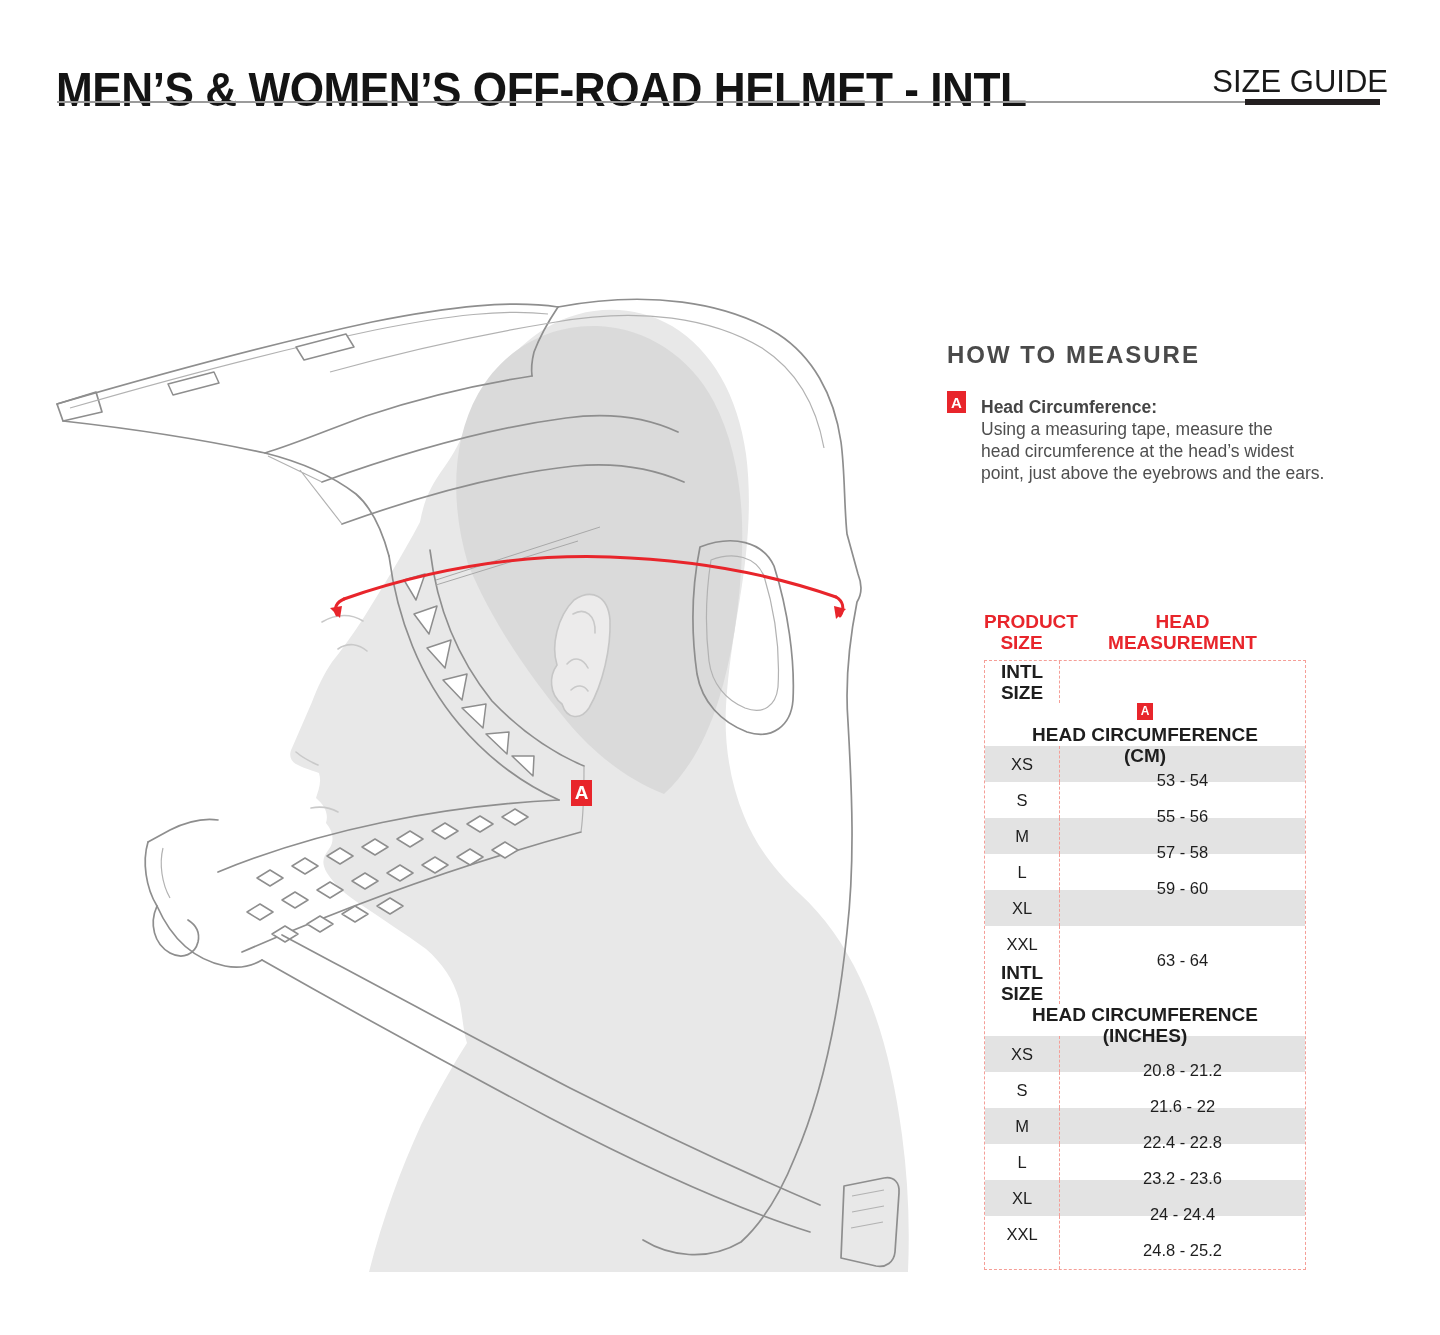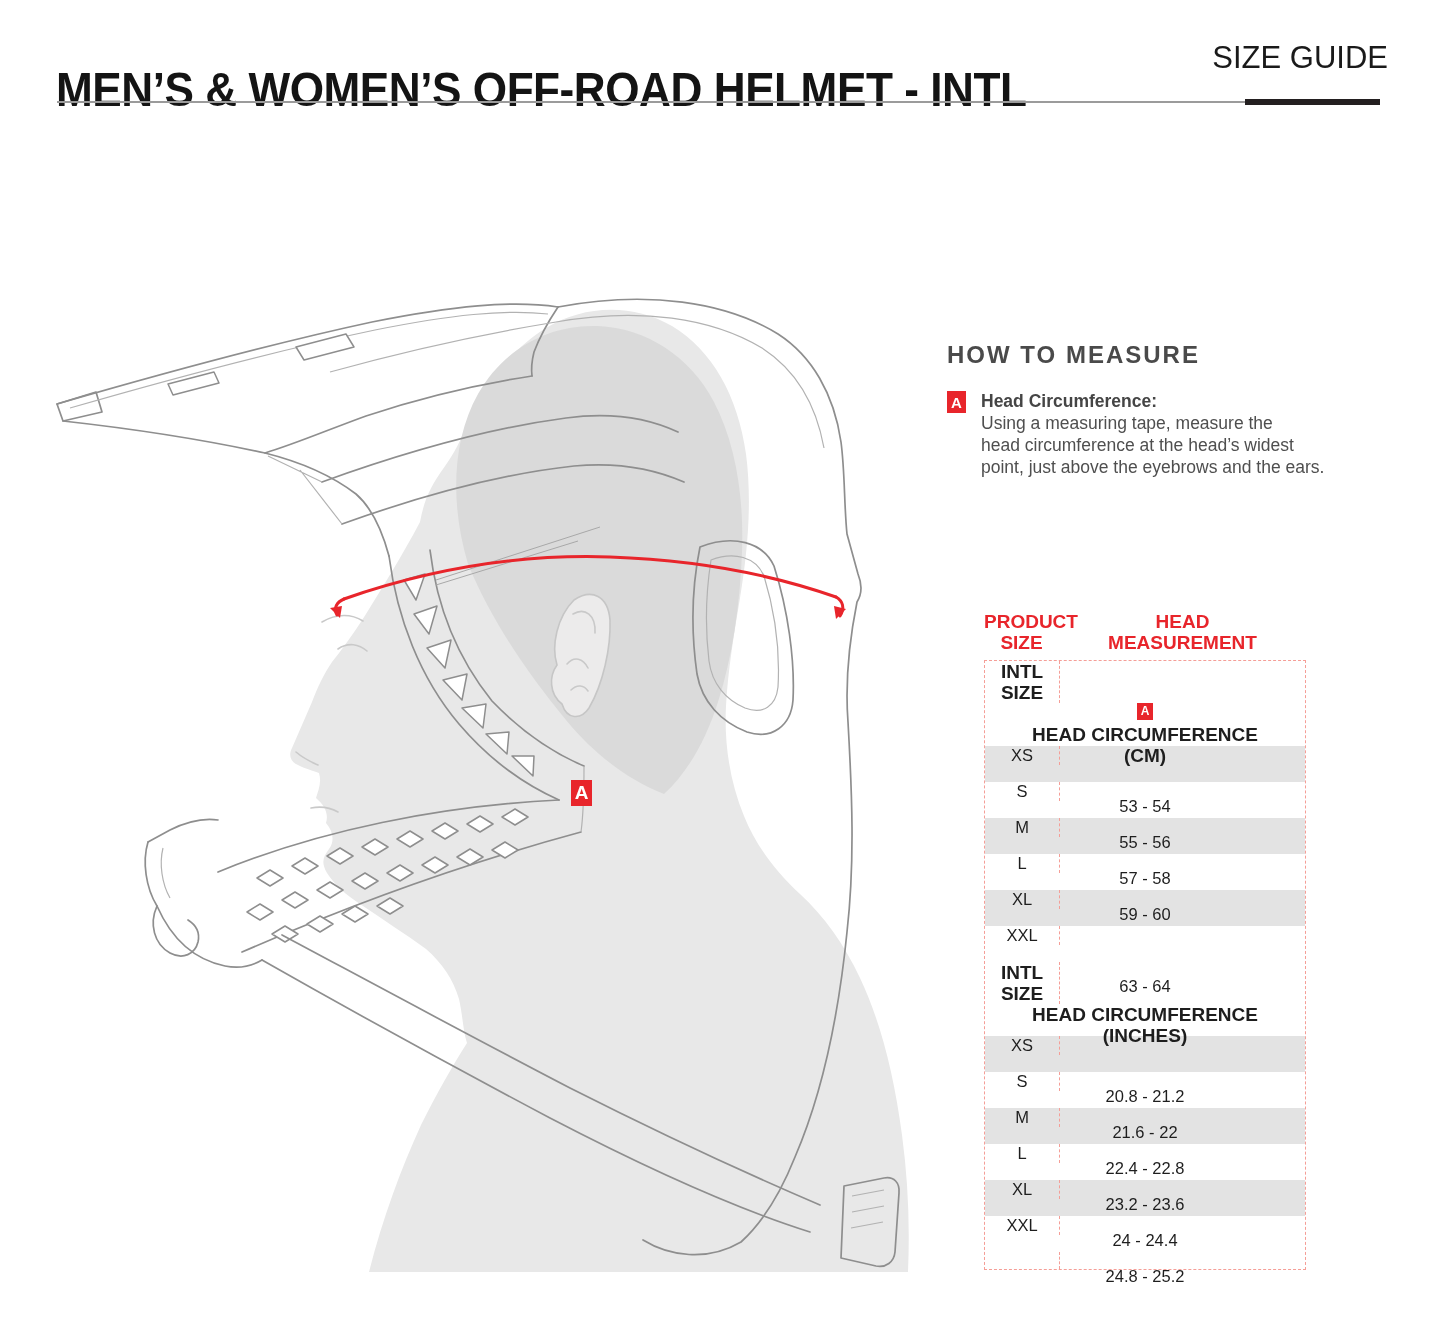--- a/index.html
+++ b/index.html
@@ -1,59 +1,59 @@
 <!DOCTYPE html>
 <html><head>
 <meta charset="utf-8">
 <style>
   html,body{margin:0;padding:0;background:#ffffff;}
   body{width:1440px;height:1335px;position:relative;font-family:"Liberation Sans",sans-serif;overflow:hidden;}
 
   
   .page-title{position:absolute;left:56px;top:30px;font-size:46px;font-weight:bold;
     letter-spacing:-0.5px;color:#141414;white-space:nowrap;transform:scale(0.96,1.04);transform-origin:left top;}
-  .size-guide{position:absolute;top:40px;right:52px;font-size:31px;font-weight:normal;
+  .size-guide{position:absolute;top:64px;right:52px;font-size:31px;font-weight:normal;
     color:#1a1a1a;letter-spacing:0px;}
   .rule{position:absolute;left:57px;top:101px;width:1323px;height:2px;background:#9b9b9b;}
   .rule-accent{position:absolute;left:1245px;top:99px;width:135px;height:6px;background:#231f20;}
 
   
   .diagram{position:absolute;left:0;top:255px;width:940px;height:1080px;}
   .diagram svg{display:block;width:940px;height:1080px;}
   .marker-badge{position:absolute;background:#e8252b;color:#ffffff;font-weight:bold;
     display:flex;align-items:center;justify-content:center;}
   .diagram-badge{left:571px;top:525px;width:21px;height:26px;font-size:19px;}
 
   
   .htm-block{position:absolute;left:947px;top:341px;width:430px;}
   .htm-heading{font-size:24px;font-weight:bold;color:#4a4a4a;letter-spacing:2px;margin:0;}
   .measure-item{margin-top:21px;display:flex;align-items:flex-start;}
   .measure-badge{width:19px;height:22px;font-size:15px;flex:none;margin-top:1px;position:relative;}
   .measure-text{margin-left:15px;font-size:17.5px;line-height:22px;color:#4f4f4f;}
-  .measure-title{font-weight:bold;color:#454545;}
+  .measure-title{font-weight:bold;color:#454545;margin-top:6px;}
   .measure-lines{white-space:pre-line;}
 
   
   .size-table{position:absolute;left:984px;top:611px;width:322px;}
   .col-headers{display:flex;margin-bottom:7px;}
   .col-headers .ch{color:#e8252b;font-weight:bold;font-size:19px;line-height:21px;
     text-align:center;white-space:pre-line;letter-spacing:0px;}
   .ch1{width:75px;}
   .ch2{width:247px;}
   .tbox{border:1px dashed #f59e97;}
   .sec-header{display:flex;flex-direction:column;}
   .sec-header .cell-size{display:flex;align-items:center;justify-content:center;
     font-weight:bold;font-size:19px;line-height:21px;text-align:center;white-space:pre-line;color:#1e1e1e;}
   .sec-header .cell-val{flex:1;display:flex;flex-direction:column;align-items:center;justify-content:center;
     font-weight:bold;font-size:19px;line-height:21px;text-align:center;white-space:pre-line;color:#1e1e1e;}
   .sec-cm{height:85px;}
   .sec-in{height:74px;}
   .table-badge{width:16px;height:17px;font-size:12px;position:relative;margin-bottom:4px;}
   .cell-size{width:75px;box-sizing:border-box;border-right:1px dashed #f59e97;}
-  .trow{display:flex;height:36px;font-size:16.5px;color:#1e1e1e;flex-direction:column;}
+  .trow{display:flex;height:36px;font-size:16.5px;color:#1e1e1e;}
   .trow .cell-size{display:flex;align-items:center;justify-content:center;}
   .trow .cell-val{flex:1;display:flex;align-items:center;justify-content:center;margin-top:32px;}
   .trow.alt{background:#e3e3e3;}
   .tbox-footer{height:17px;display:flex;}
   .tbox-footer .cell-size{height:100%;}
 
   
   .h{fill:none;stroke:#8e8e8e;stroke-width:1.7;stroke-linejoin:round;stroke-linecap:round;}
   .h2l{fill:none;stroke:#b2b2b2;stroke-width:1.2;stroke-linejoin:round;}
   .vent{fill:#ffffff;stroke:#8e8e8e;stroke-width:1.5;stroke-linejoin:round;}

